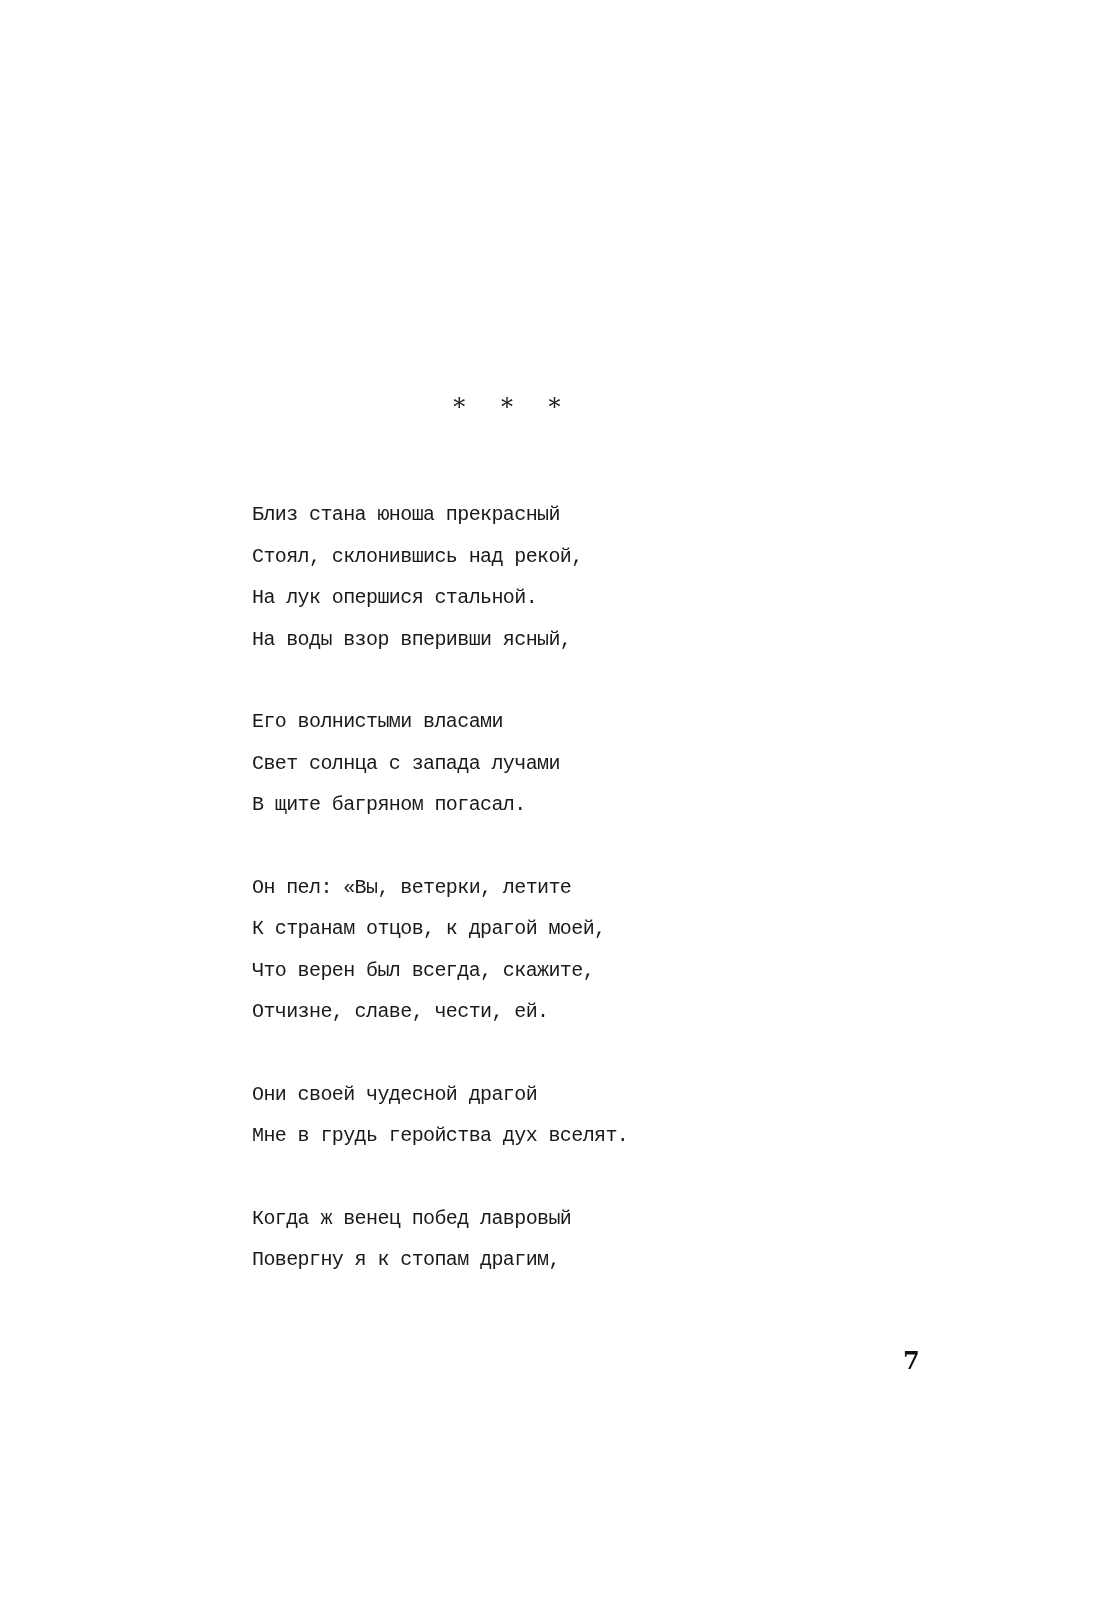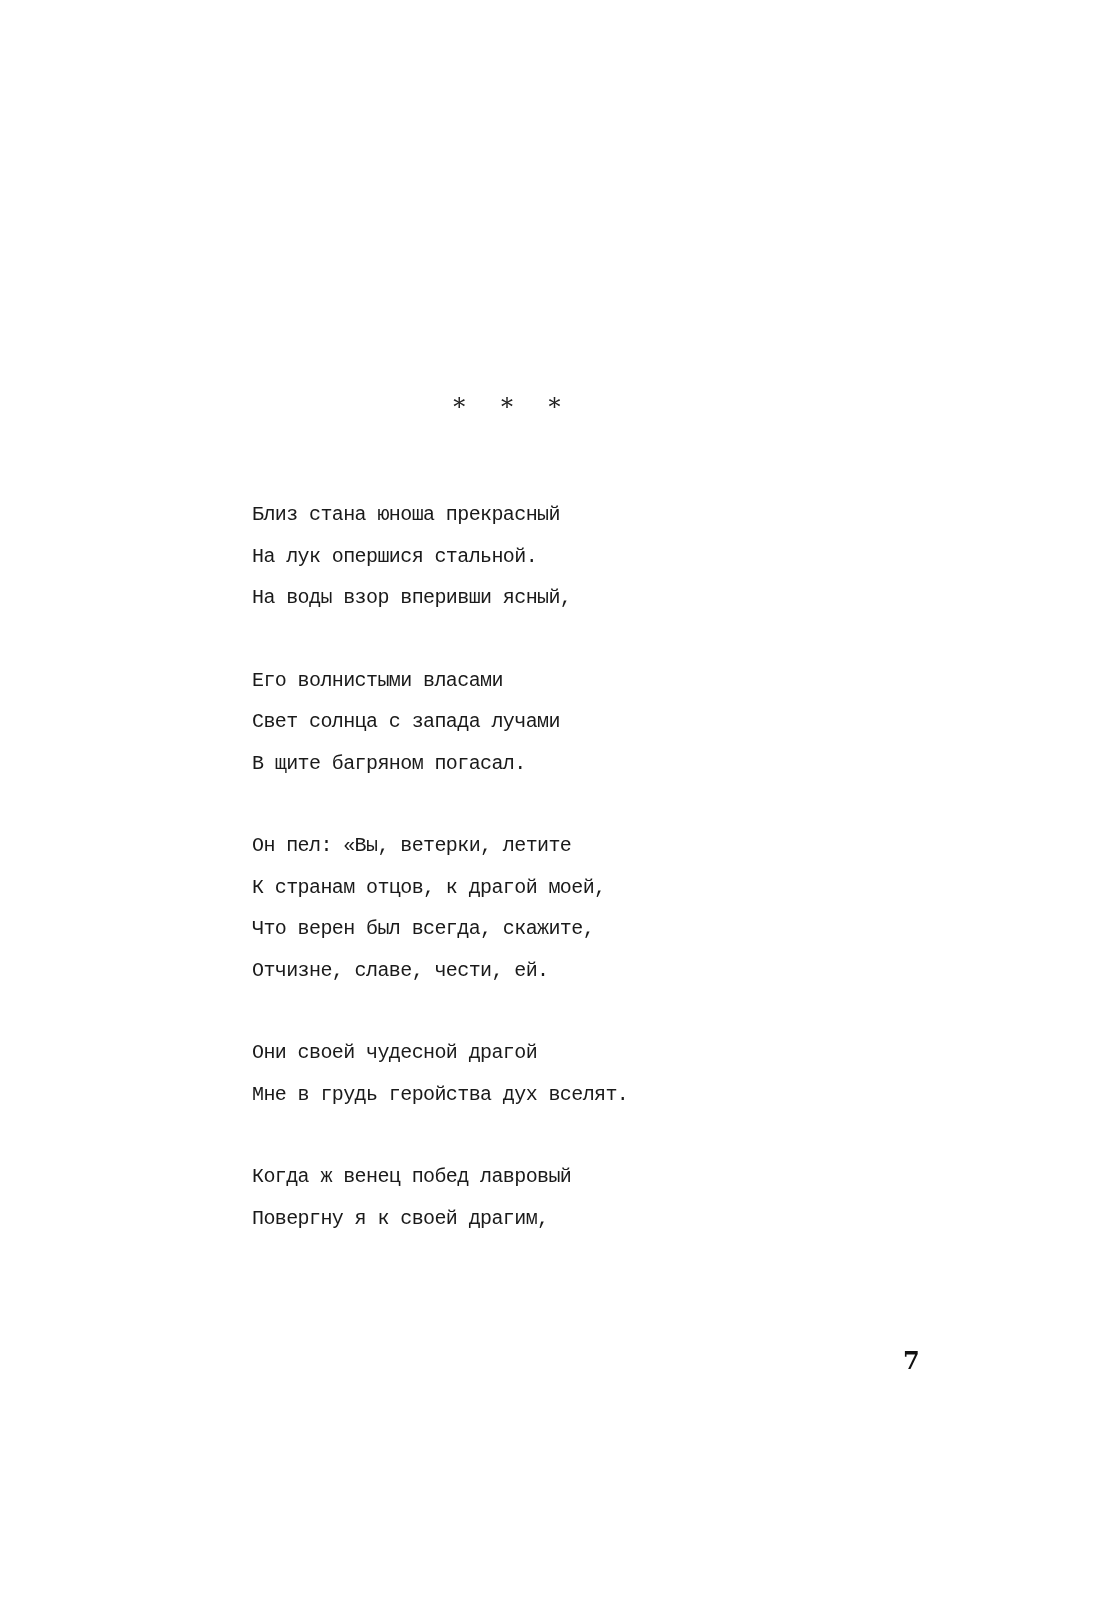--- a/index.html
+++ b/index.html
@@ -24,38 +24,39 @@
   </style>
 </head>
 <body>
 
 <div class="page">
   <div class="asterisks">* * *</div>
 
   <div class="poem">
     <div class="stanza">
       <span class="line">Близ стана юноша прекрасный</span>
+      <span class="line">Стоял, склонившись над рекой,</span>
       <span class="line">На лук опершися стальной.</span>
       <span class="line">На воды взор вперивши ясный,</span>
     </div>
     <div class="stanza">
       <span class="line">Его волнистыми власами</span>
       <span class="line">Свет солнца с запада лучами</span>
       <span class="line">В щите багряном погасал.</span>
     </div>
     <div class="stanza">
       <span class="line">Он пел: «Вы, ветерки, летите</span>
       <span class="line">К странам отцов, к драгой моей,</span>
       <span class="line">Что верен был всегда, скажите,</span>
       <span class="line">Отчизне, славе, чести, ей.</span>
     </div>
     <div class="stanza">
       <span class="line">Они своей чудесной драгой</span>
       <span class="line">Мне в грудь геройства дух вселят.</span>
     </div>
     <div class="stanza">
       <span class="line">Когда ж венец побед лавровый</span>
-      <span class="line">Повергну я к своей драгим,</span>
+      <span class="line">Повергну я к стопам драгим,</span>
     </div>
   </div>
 
   <div class="page-number">7</div>
 </div>
 
 </body></html>

